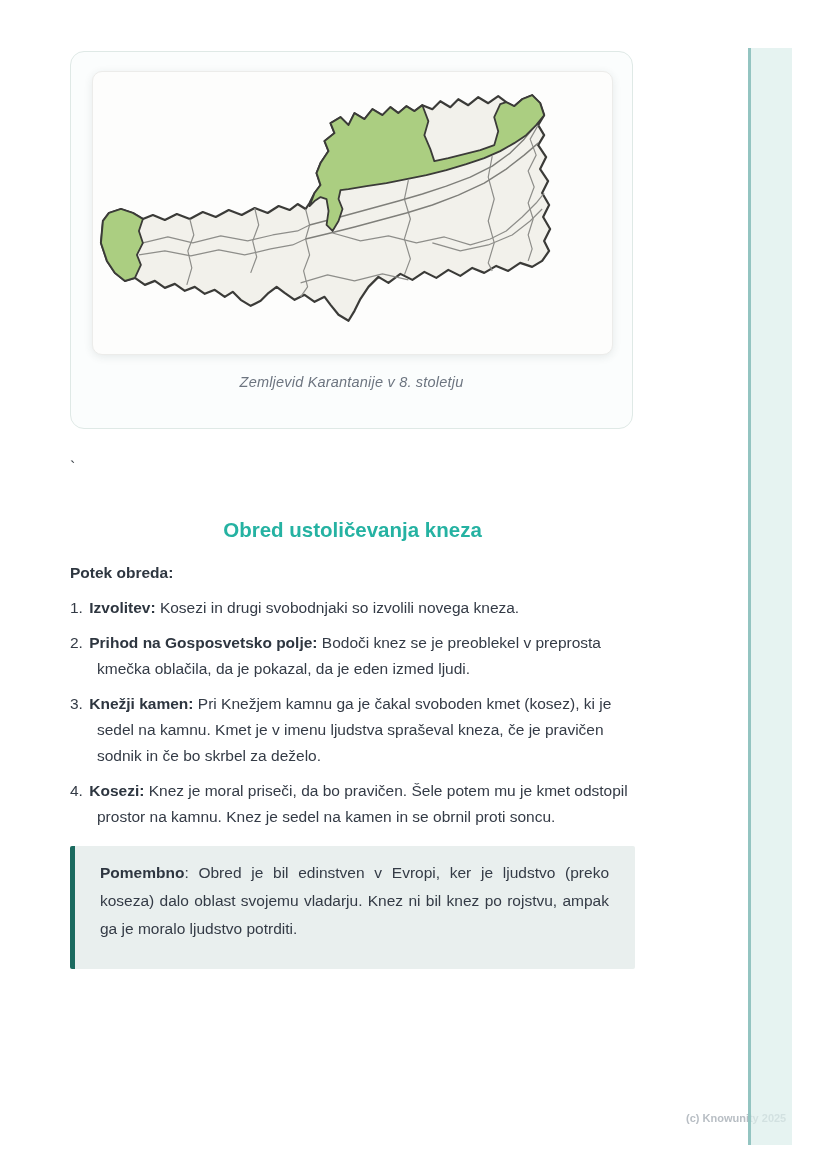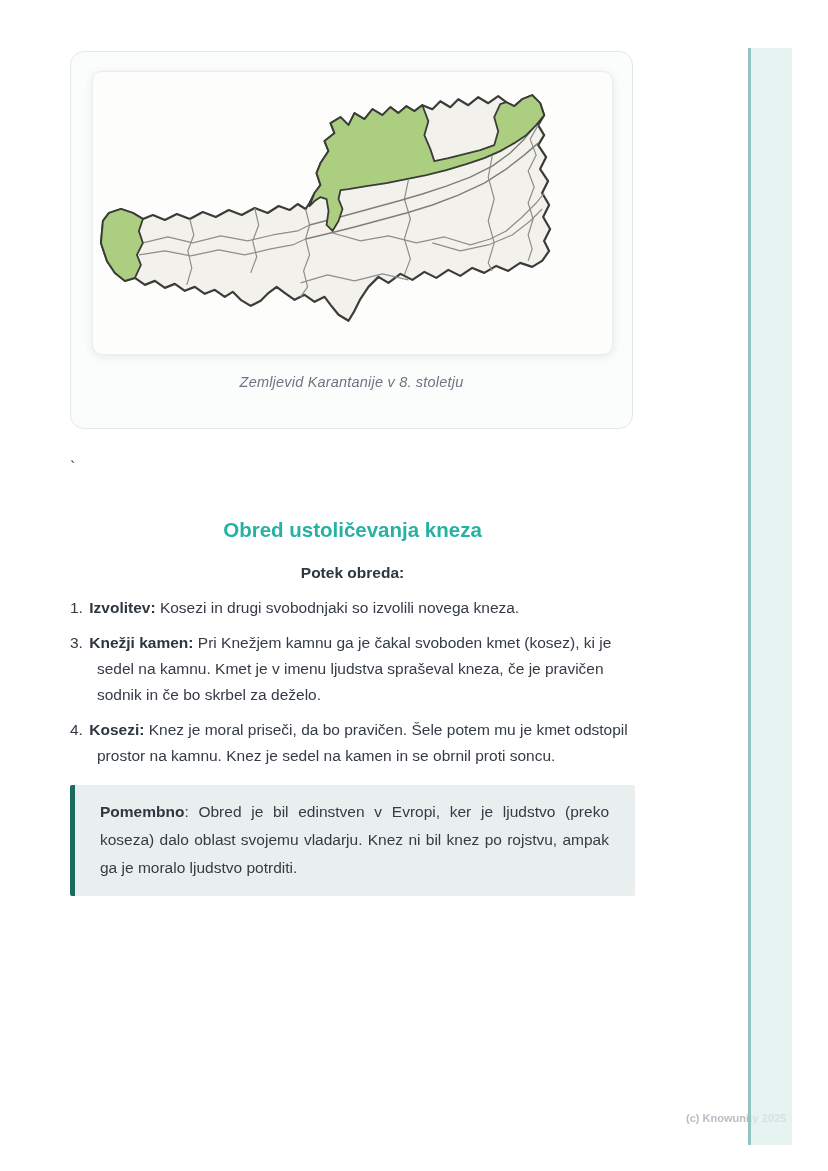--- a/index.html
+++ b/index.html
@@ -24,28 +24,28 @@
     position:absolute; left:0; right:0; top:322px; text-align:center;
     font-style:italic; font-size:14.5px; color:#6d7580; letter-spacing:.2px;
   }
 
   .stray { position:absolute; left:70px; top:448px; font-size:16px; color:#3f454d; }
 
   
   .content { position:absolute; left:70px; top:506px; width:565px; }
   .content h2 { margin:0 0 18px; font-size:20.5px; line-height:26px; font-weight:700; color:#25b2a2;text-align:center; }
   .intro { margin:0 0 16px; font-size:15.5px; line-height:30px; text-align:justify; }
-  .potek { margin:0 0 10px; font-size:15.5px; line-height:24px; font-weight:700; color:#2e3640;text-align:center; }
+  .potek { margin:0 0 10px; font-size:15.5px; line-height:24px; font-weight:700; color:#2e3640; }
   .step  { font-size:15.5px; line-height:26px; margin:0 0 9px; padding-left:27px; text-indent:-27px; }
   .step .num { margin-right:2px; }
   .step b, .potek, .callout b { color:#2e3640; }
 
   .callout {
     margin-top:16px; background:#e9efee; border-left:5px solid #1b6a5f;
-    padding:13px 26px 14px 25px; font-size:15.5px; line-height:28px;
+    padding:13px 26px 26px 25px; font-size:15.5px; line-height:28px;
     text-align:justify; border-radius:2px;
   }
   .callout p { margin:0; }
 
   .footer-note { position:absolute; left:686px; top:1101px; font-size:11px; color:#b8bec4;font-weight:bold; }
 
   .stripe {
     position:absolute; left:748px; top:37px; width:44px; height:1097px;
     background:rgba(221,238,235,.72); border-left:3px solid rgba(137,191,187,.9);
     box-sizing:border-box;
@@ -109,20 +109,21 @@
   <div class="stray">`</div>
 
   <div class="content">
     <h2>Obred ustoličevanja kneza</h2>
 
 
     <p class="potek">Potek obreda:</p>
 
     <div class="steps">
       <div class="step"><span class="num">1.</span> <b>Izvolitev:</b> <span>Kosezi in drugi svobodnjaki so izvolili novega kneza.</span></div>
+      <div class="step"><span class="num">2.</span> <b>Prihod na Gosposvetsko polje:</b> <span>Bodoči knez se je preoblekel v preprosta kmečka oblačila, da je pokazal, da je eden izmed ljudi.</span></div>
       <div class="step"><span class="num">3.</span> <b>Knežji kamen:</b> <span>Pri Knežjem kamnu ga je čakal svoboden kmet (kosez), ki je sedel na kamnu. Kmet je v imenu ljudstva spraševal kneza, če je pravičen sodnik in če bo skrbel za deželo.</span></div>
       <div class="step"><span class="num">4.</span> <b>Kosezi:</b> <span>Knez je moral priseči, da bo pravičen. Šele potem mu je kmet odstopil prostor na kamnu. Knez je sedel na kamen in se obrnil proti soncu.</span></div>
     </div>
 
     <div class="callout">
       <p><b>Pomembno</b><span>: Obred je bil edinstven v Evropi, ker je ljudstvo (preko koseza) dalo oblast svojemu vladarju. Knez ni bil knez po rojstvu, ampak ga je moralo ljudstvo potrditi.</span></p>
     </div>
   </div>
 
   <div class="footer-note">(c) Knowunity 2025</div>

